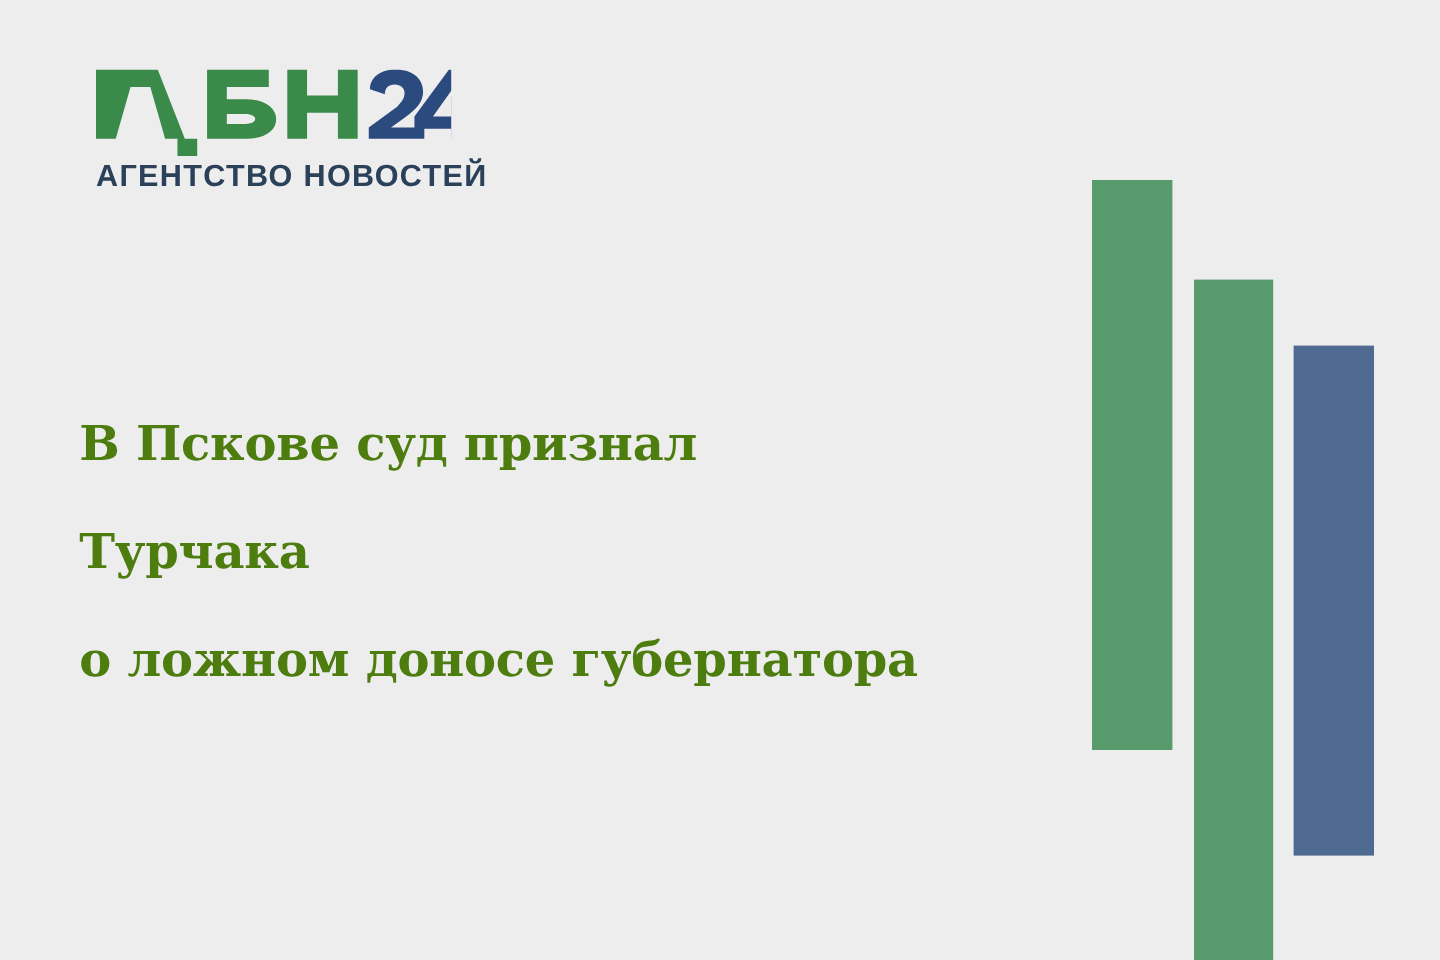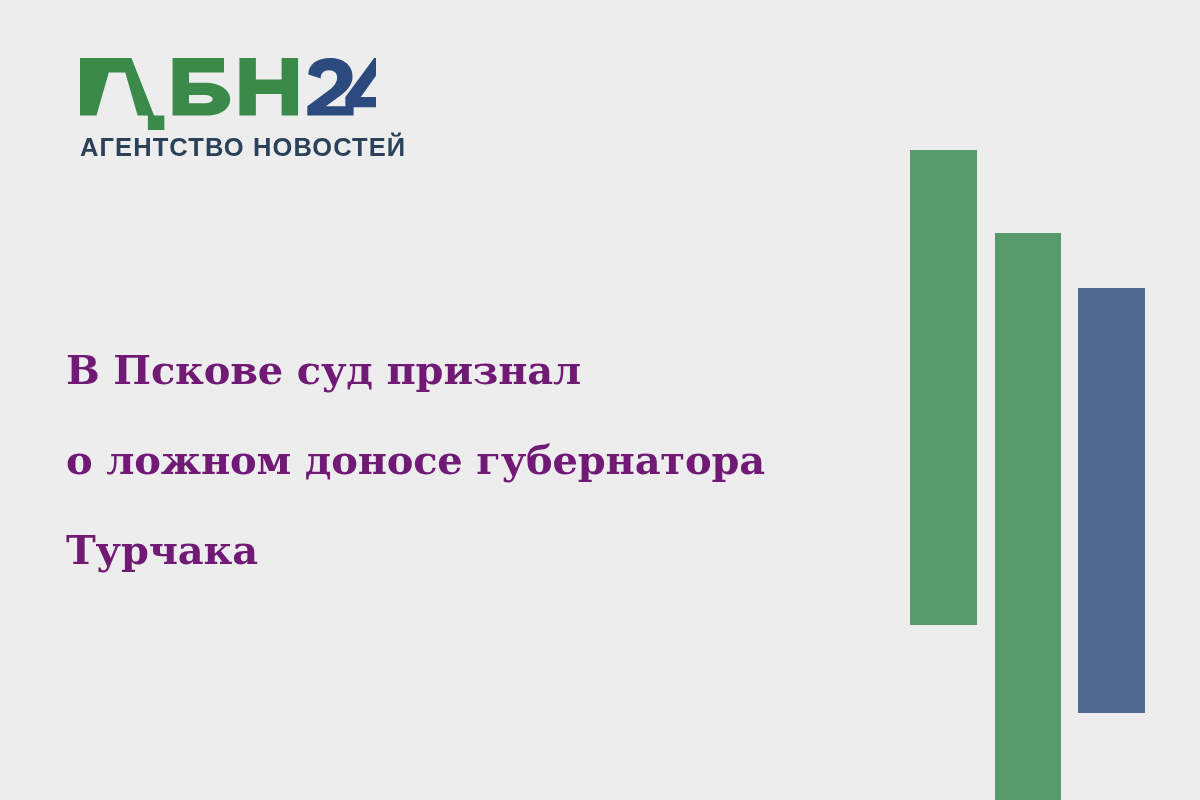--- a/index.html
+++ b/index.html
@@ -90,24 +90,24 @@
 
       <path d="M155 0 H171 V21 H196 V0 H212 V56 H196 V35 H171 V56 H155 Z" fill="#3a8a4a"></path>
 
       <path d="M222 16 C222 6 231 0 243 0 C256 0 265 7 265 18 C265 26 260 32 250 39 L239 47 H266 V56 H221 V47 L244 30 C248 26 250 23 250 19 C250 15 247 12 242 12 C237 12 234 15 234 20 Z" fill="#2b4a7e"></path>
 
       <path d="M300 0 H286 L258 38 V48 H288 V56 H303 V48 H311 V38 H303 V22 H288 V38 H273 Z" fill="#2b4a7e"></path>
     </svg>
     <span class="logo-tagline" style="color: rgb(43, 64, 89);">АГЕНТСТВО НОВОСТЕЙ</span>
   </div>
 
-  <div class="headline" style="color: #701a75;">
+  <div class="headline" style="color: #4d7c0f;">
     <span class="headline-line">В Пскове суд признал</span>
+    <span class="headline-line">Турчака</span>
     <span class="headline-line">о ложном доносе губернатора</span>
-    <span class="headline-line">Турчака</span>
   </div>
 
   <div class="bars">
     <div class="bar" style="left: 910px; top: 150px; width: 67px; height: 475px; background: rgb(87, 154, 107);"></div>
     <div class="bar" style="left: 995px; top: 233px; width: 66px; height: 567px; background: rgb(87, 154, 107);"></div>
     <div class="bar" style="left: 1078px; top: 288px; width: 67px; height: 425px; background: rgb(78, 106, 145);"></div>
   </div>
 
 </div>
 

